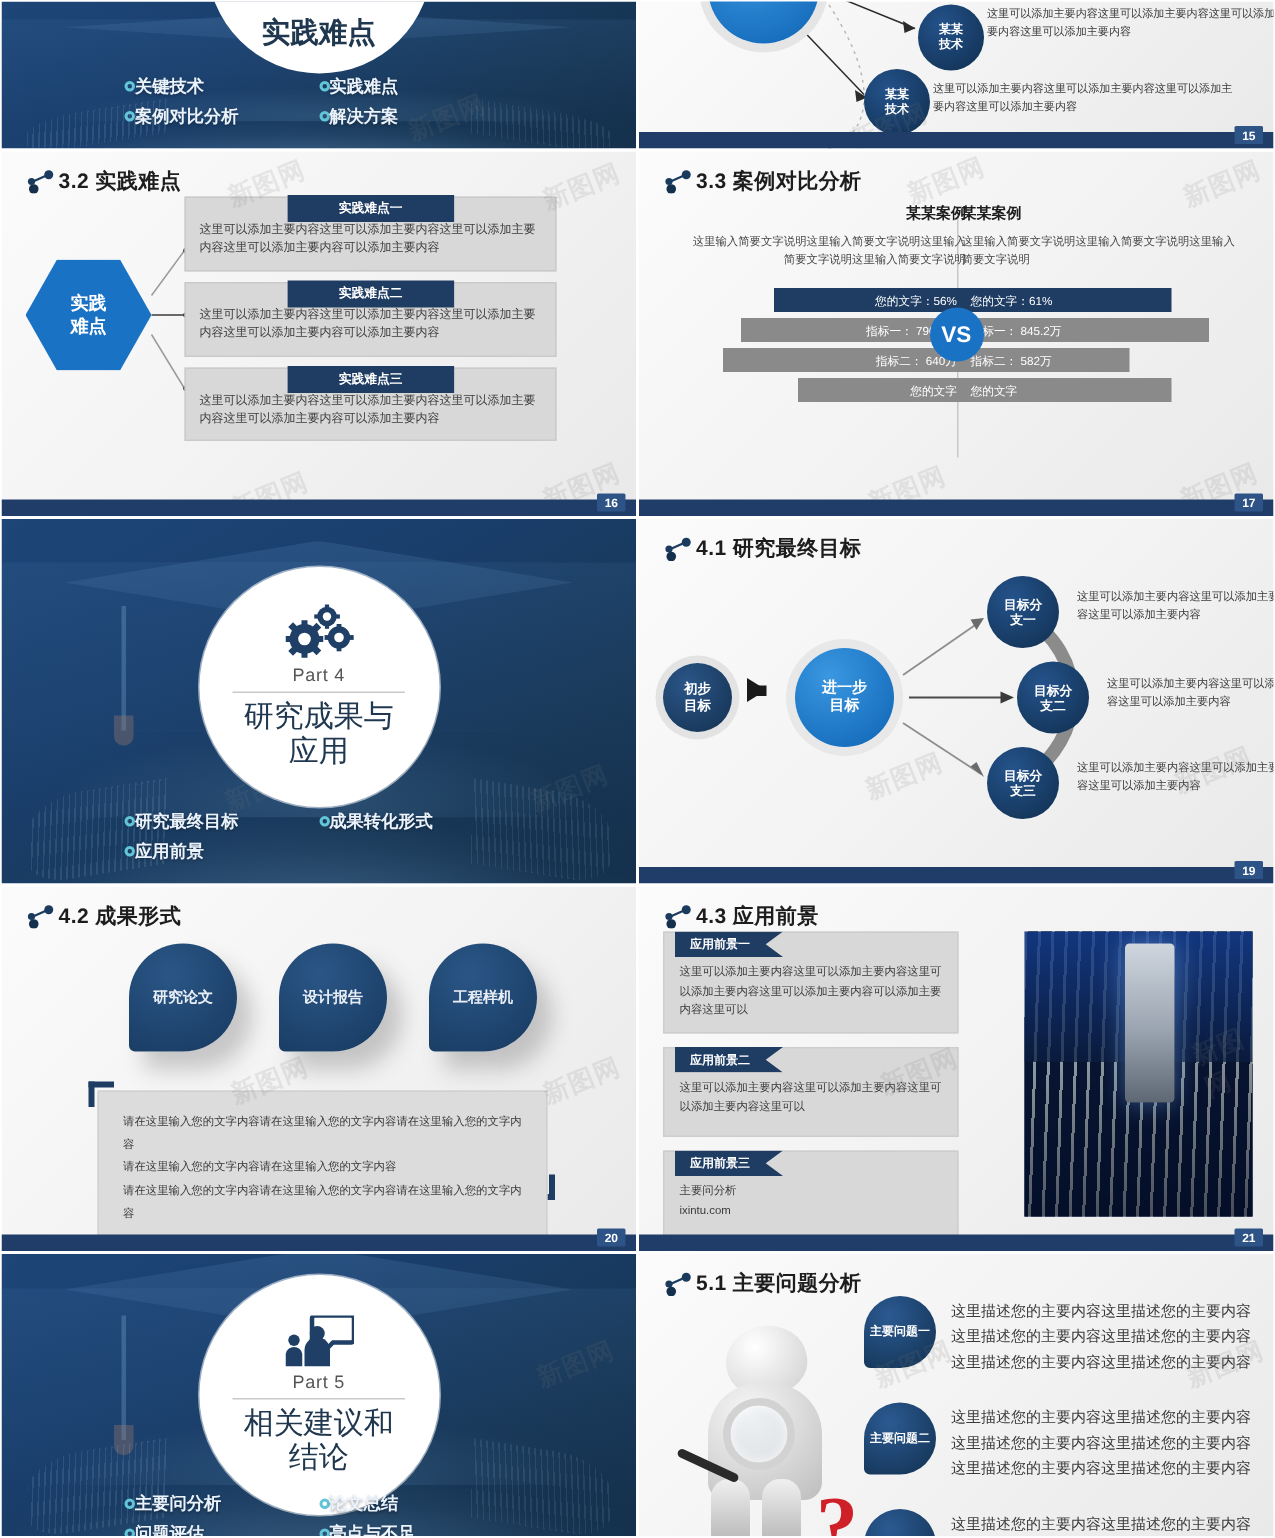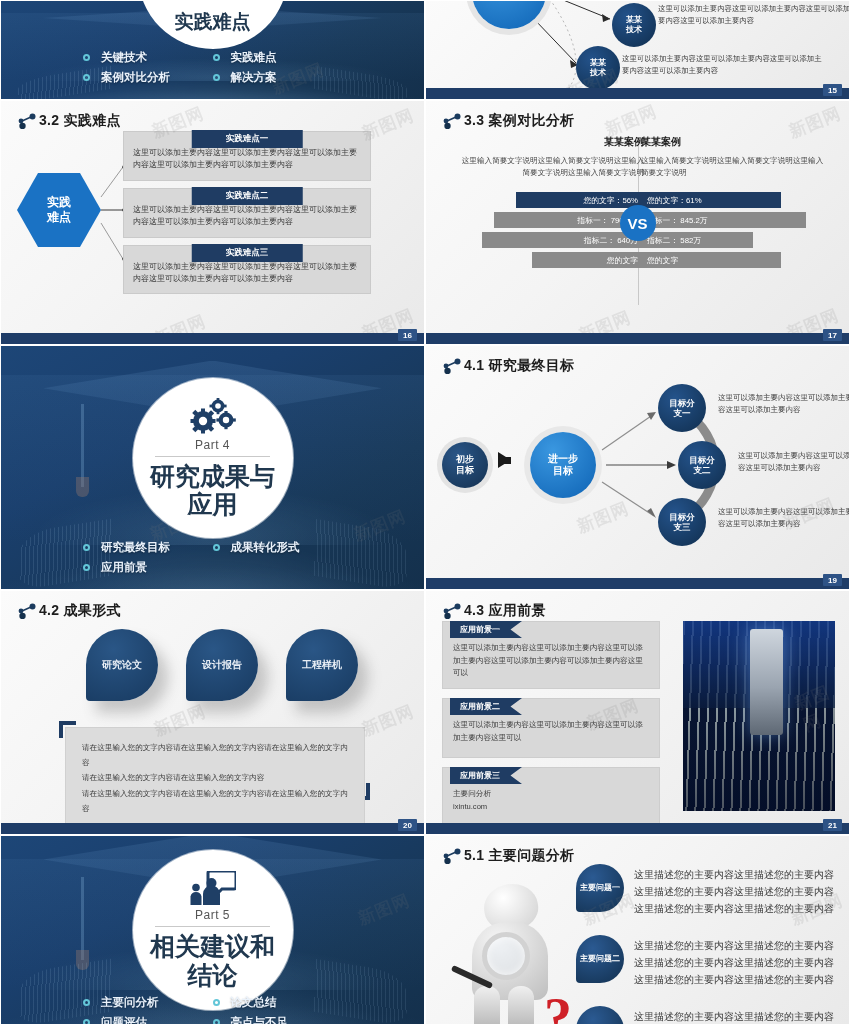--- a/index.html
+++ b/index.html
@@ -89,30 +89,30 @@
     z-index:3;
   }
   .cb-large { width:160px; height:160px; }
   .part-icon { color:#1f3f66; margin-bottom:3px; }
   .part-no {
     font-size:12px; color:#555; letter-spacing:.5px;
     padding-bottom:4px; margin-bottom:5px;
     border-bottom:1px solid #c9c9c9; width:72%; text-align:center;
   }
   .part-title {
-    font-size:25px; font-weight:bold; color:#20384f;
+    font-size:20px; font-weight:normal; color:#20384f;
     line-height:1.15; text-align:center; padding:0 6px;
   }
   .sec-bullets {
     position:absolute; left:0; bottom:14px; width:100%;
     display:grid; grid-template-columns: 1fr 1fr;
     row-gap:5px; padding:0 82px; z-index:4;
   }
   .sb {
-    display:flex; align-items:center; gap:11px;
+    display:flex; align-items:center; gap:0;
     color:#eaf2fb; font-size:11.5px; font-weight:bold;
     text-shadow:0 1px 2px rgba(0,0,0,.35);
   }
   .sb .dot {
     width:7px; height:7px; border-radius:50%;
     border:2px solid #63c6d8; flex:none;
   }
 
   
   .light {
@@ -262,21 +262,21 @@
     padding:12px 16px; font-size:7.6px; color:#3a3a3a; line-height:2.0;
   }
   .corner {
     position:absolute; width:17px; height:17px;
     border:4px solid #1f3c63;
   }
   .c-tl { left:58px; top:130px; border-right:none; border-bottom:none; }
   .c-br { left:352px; top:192px; border-left:none; border-top:none; }
 
   
-  .s21-left { position:absolute; left:16px; top:30px; width:218px; }
+  .s21-left { position:absolute; left:16px; top:30px; width:197px; }
   .s21-item { margin-bottom:9px; position:relative; }
   .s21-tag {
     position:absolute; left:8px; top:0;
     background:#1f3c63; color:#fff;
     font-size:8px; font-weight:bold;
     padding:3px 22px 3px 10px;
     clip-path: polygon(0 0, 100% 0, 84% 50%, 100% 100%, 0 100%);
     z-index:3;
   }
   .s21-box {

